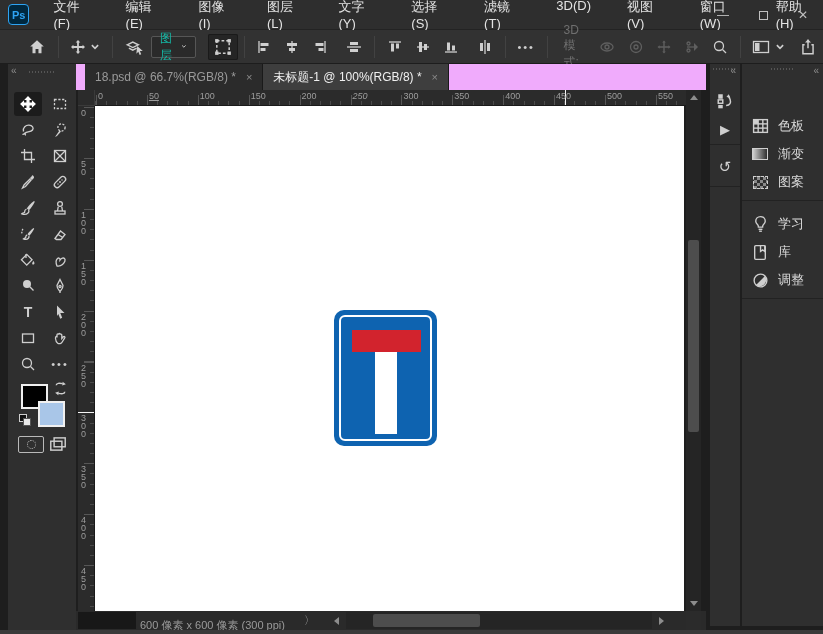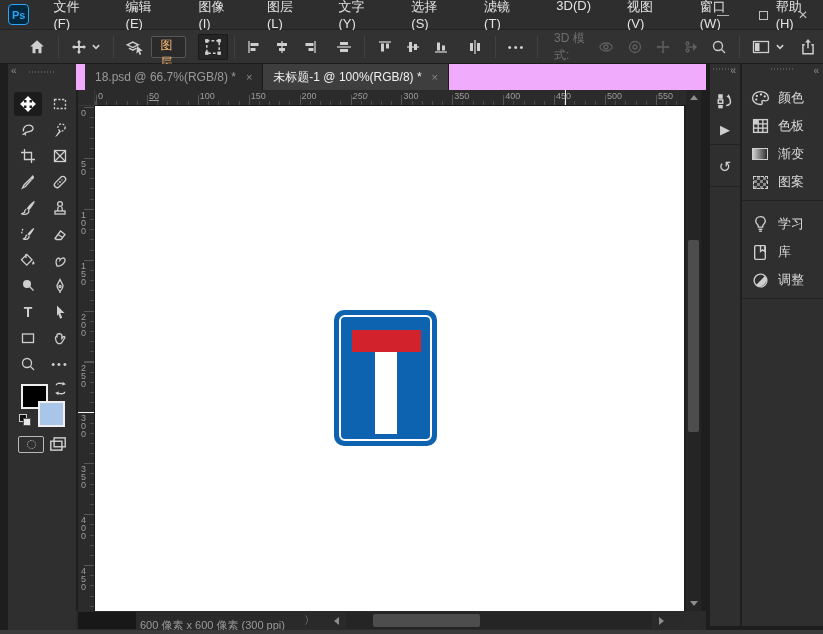--- a/index.html
+++ b/index.html
@@ -14,21 +14,21 @@
   .menuitem { font-size:13px; color:#e3e3e3; padding:4px 10px; cursor:default; }
   .wincontrols { position:absolute; right:0; top:0; height:30px; display:flex; }
   .winbtn { width:40px; height:30px; display:flex; align-items:center; justify-content:center; color:#c0c0c0; font-size:12px; }
   .winbtn .sq { width:9px; height:9px; border:1px solid #c0c0c0; display:inline-block; }
 
   
   .optionsbar { position:absolute; left:0; top:30px; width:823px; height:34px; background:#323232; border-bottom:1px solid #1d1d1d; display:flex; align-items:center; }
   .opt-sep { width:1px; height:22px; background:#424242; margin:0 6px; }
   .opt-btn { display:flex; align-items:center; justify-content:center; height:26px; padding:0 6px; border-radius:2px; }
   .opt-btn.pressed { background:#252525; box-shadow:inset 0 0 0 1px #1a1a1a; }
-  .ddbox { display:flex; align-items:center; gap:6px; height:22px; padding:0 8px; background:#2a2a2a; border:1px solid #565656; border-radius:2px; font-size:12px; color:#fdba74;flex-direction:column; }
+  .ddbox { display:flex; align-items:center; gap:6px; height:22px; padding:0 8px; background:#2a2a2a; border:1px solid #565656; border-radius:2px; font-size:12px; color:#14b8a6; }
   .mode-label { font-size:12px; color:#6f6f6f; margin:0 6px 0 10px; }
   .dots { color:#cfcfcf; font-size:11px; letter-spacing:2px; }
   svg.ic { display:block; }
   .ic path, .ic rect, .ic circle, .ic line, .ic ellipse, .ic polyline { stroke:#cfcfcf; fill:none; stroke-width:1.3; }
   .ic .fill { fill:#cfcfcf; stroke:none; }
   .dis path, .dis rect, .dis circle, .dis line, .dis ellipse { stroke:#5f5f5f; }
   .dis .fill { fill:#5f5f5f; }
 
   
   .toolpanel { position:absolute; left:8px; top:64px; width:68px; height:566px; background:#2f2f2f; }
@@ -575,32 +575,20 @@
       </div>
       <div class="pdivider" style="top:122px"></div>
     </div>
 
     <div class="widecol">
       <div class="col-head">
         <div class="grips"></div>
         <span class="cc">«</span>
       </div>
 
-      <div class="prow" style="top:20px">
-        <span class="picon">
-            <svg class="ic" width="19" height="16" viewBox="0 0 18 15">
-              <path d="M9 1.5 C13.5 1.5 16.5 4.5 16.5 7.5 C16.5 10 14.5 10.5 12.5 10 C10.8 9.6 10 10.3 10.5 11.8 C11 13.3 9.8 13.8 8.5 13.7 C4.5 13.4 1.5 10.8 1.5 7.5 C1.5 4.2 4.8 1.5 9 1.5 Z"></path>
-              <circle class="fill" cx="5.5" cy="5.5" r="1.1"></circle>
-              <circle class="fill" cx="9.5" cy="4.2" r="1.1"></circle>
-              <circle class="fill" cx="13" cy="6" r="1.1"></circle>
-              <circle class="fill" cx="5" cy="9" r="1.1"></circle>
-            </svg>
-          </span>
-        <span class="plabel">颜色</span>
-      </div>
       <div class="prow" style="top:76px">
         <span class="picon">
             <span class="gradbox"></span>
           </span>
         <span class="plabel">渐变</span>
       </div>
       <div class="prow" style="top:48px">
         <span class="picon">
             <svg class="ic" width="17" height="16" viewBox="0 0 16 15">
               <rect x="1.5" y="1.5" width="13" height="12"></rect>

